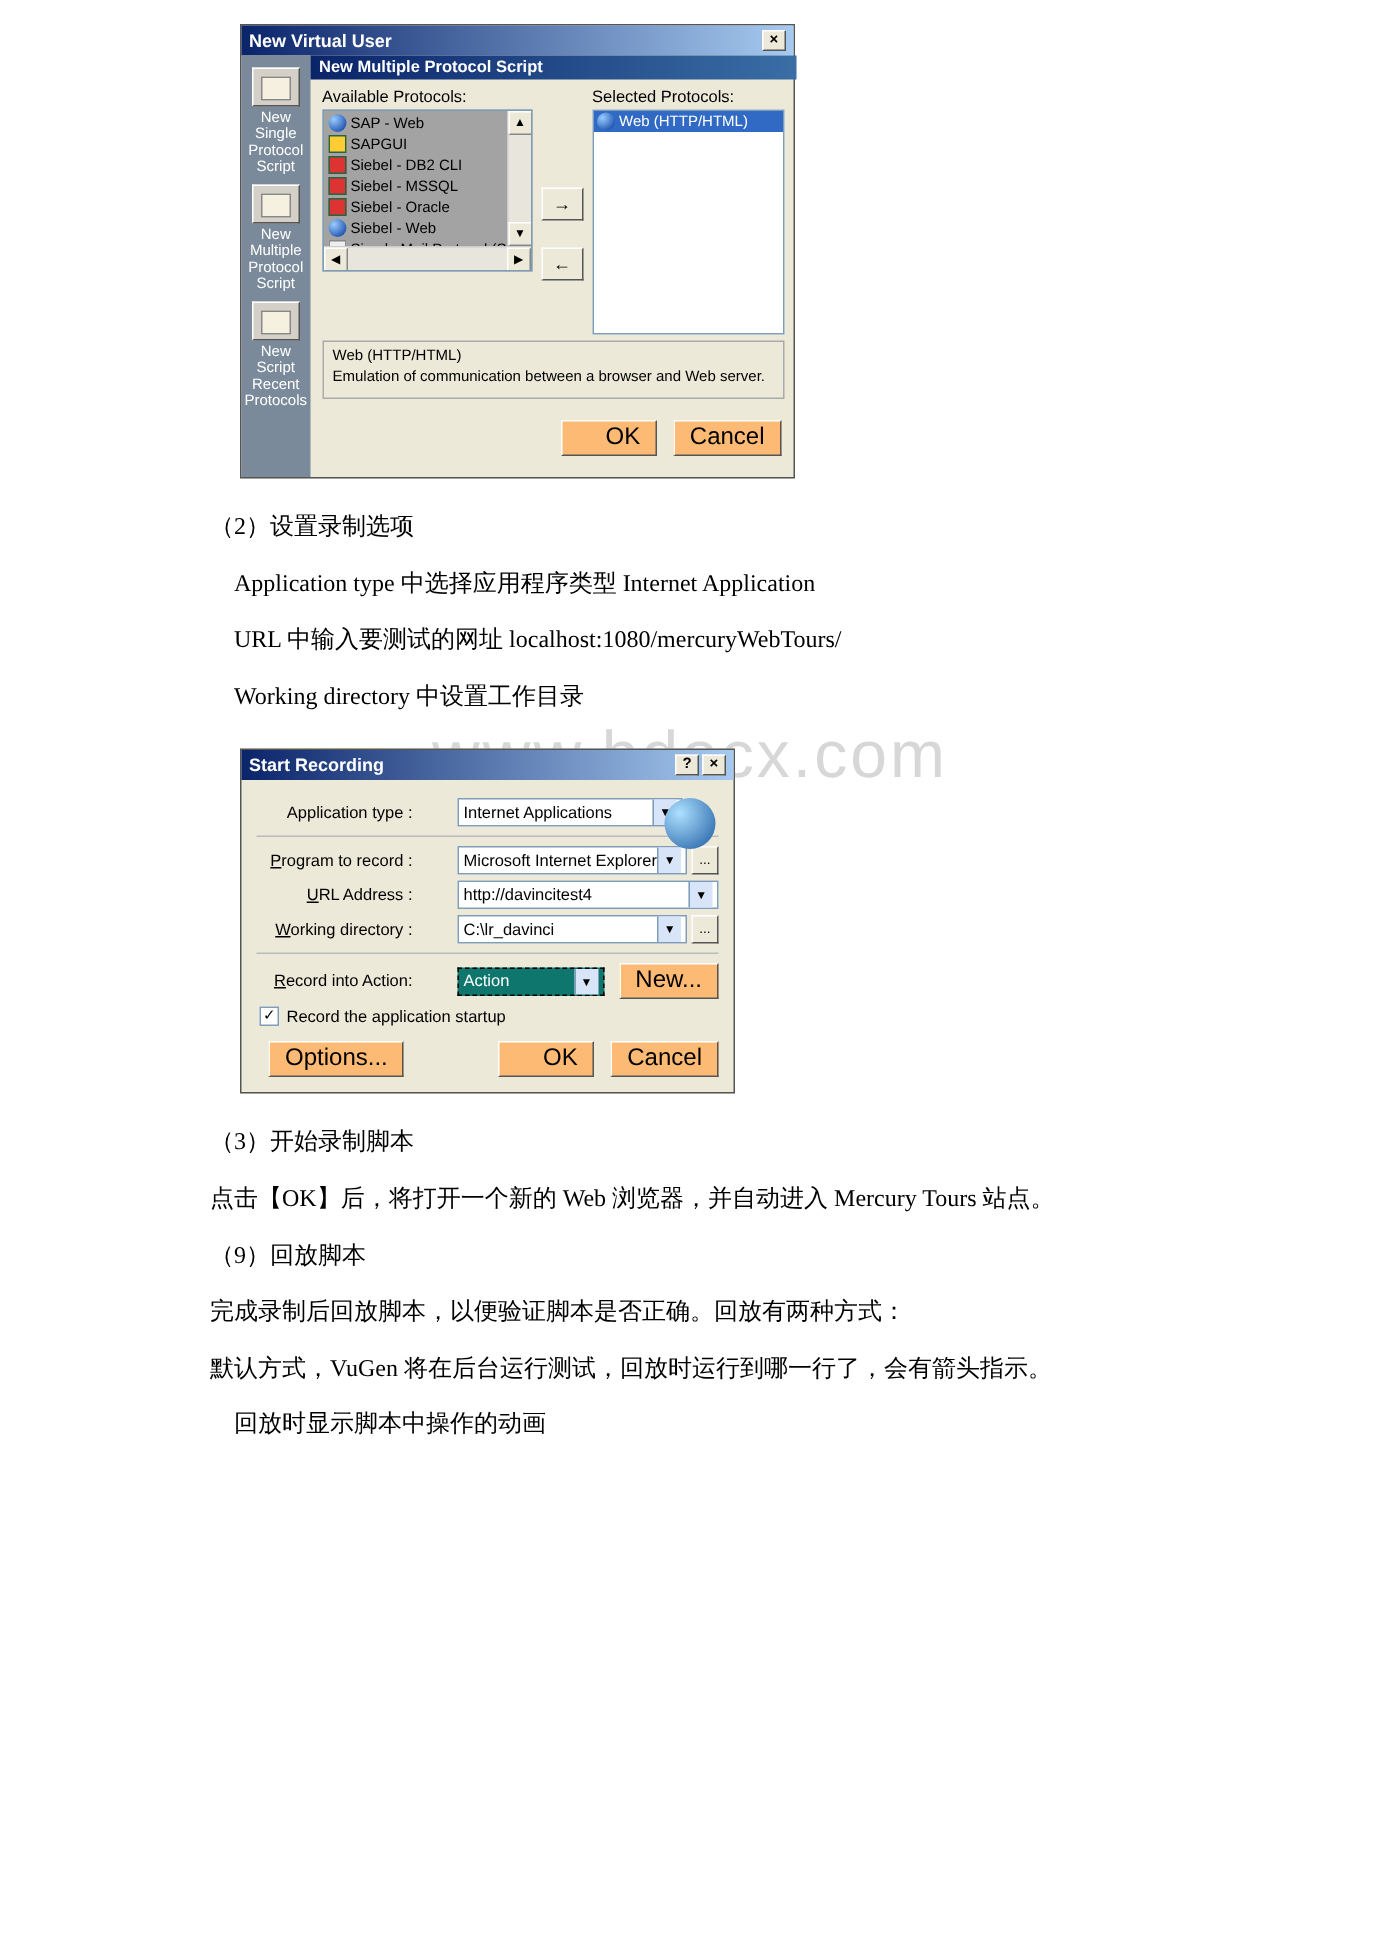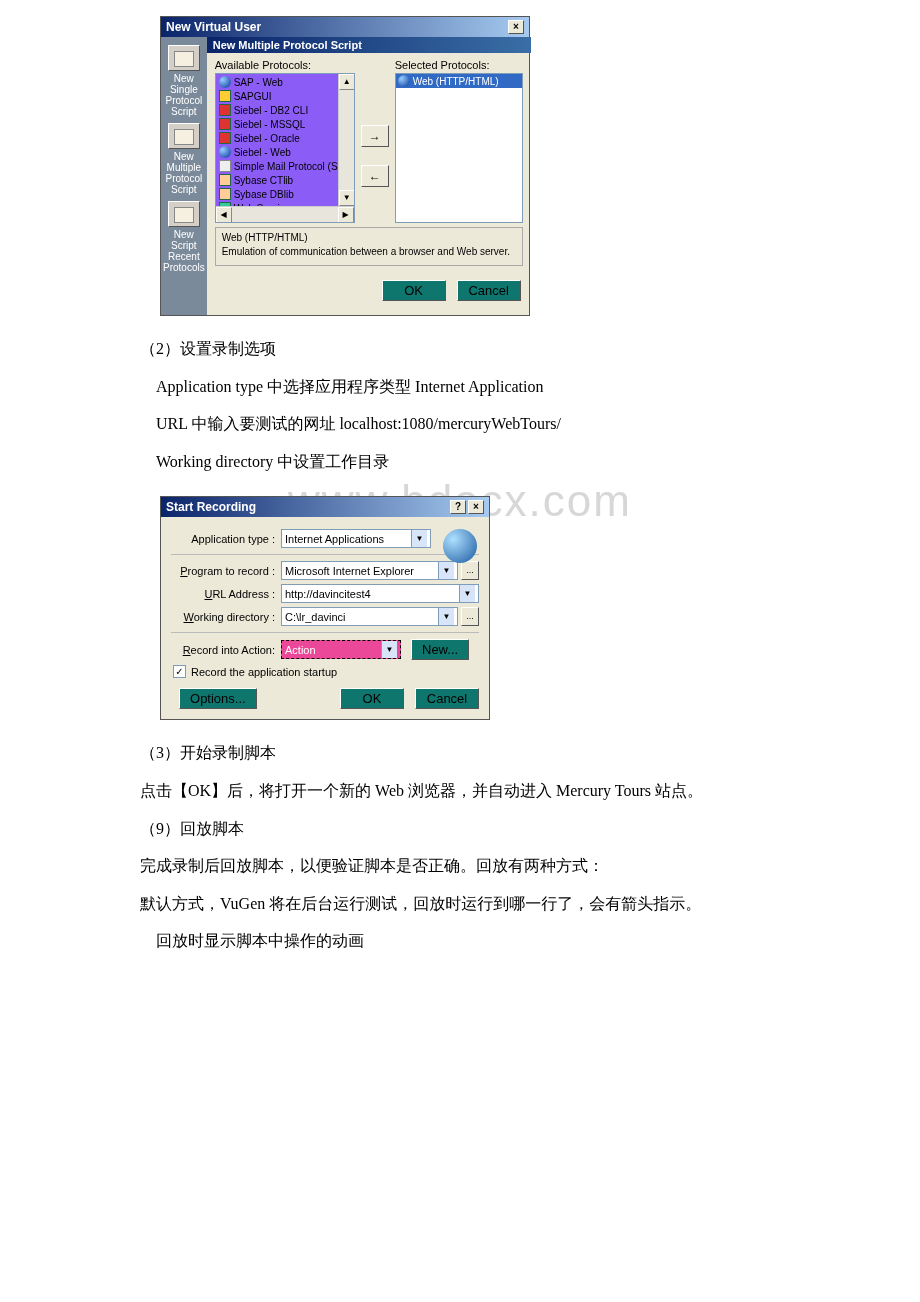--- a/index.html
+++ b/index.html
@@ -13,21 +13,21 @@
   .nvu-body { display: flex; }
   .nvu-sidebar { background: #7b8a9a; width: 68px; padding: 8px 2px; color: #fff; text-align: center; font-size: 10px; }
   .sidebar-item { margin-bottom: 6px; cursor: pointer; }
   .sidebar-icon { width: 32px; height: 26px; margin: 0 auto 2px auto; background: #d4d0c8; border: 1px solid #fff; border-right-color: #555; border-bottom-color: #555; position: relative; }
   .sidebar-icon::after { content:""; position:absolute; left:5px; top:5px; width:18px; height:14px; background:#f5f0e0; border:1px solid #888; }
   .nvu-main { flex: 1; padding: 0 0 10px 0; }
   .section-header { background: linear-gradient(to right, #0a246a, #3a6ea5); color: #fff; font-weight: bold; padding: 2px 6px; font-size: 11px; }
   .protocols-area { display: flex; padding: 6px 8px 4px 8px; gap: 6px; }
   .col { display: flex; flex-direction: column; }
   .col-label { font-size: 11px; margin-bottom: 2px; }
-  .listbox { background: #8b5cf6; border: 1px solid #7f9db9; width: 140px; height: 150px; overflow: hidden; position: relative; font-size: 10px; }
+  .listbox { background: #a3a3a3; border: 1px solid #7f9db9; width: 140px; height: 108px; overflow: hidden; position: relative; font-size: 10px; }
   .listbox-inner { padding: 1px; }
   .li-row { display: flex; align-items: center; padding: 1px 2px; white-space: nowrap; gap: 3px; }
   .li-row.selected { background: #316ac5; color: #fff; }
   .proto-icon { width: 12px; height: 12px; display: inline-block; background: #5a8; border: 1px solid #264; flex-shrink: 0; }
   .proto-icon.globe { background: radial-gradient(circle at 30% 30%, #9cf, #039); border-radius: 50%; border: none; }
   .proto-icon.sap { background: #ffcc33; }
   .proto-icon.sb { background: #d33; }
   .proto-icon.mail { background: #eee; border-color:#888; }
   .proto-icon.db { background: #fc9; }
   .proto-icon.ws { background: #3c9; }
@@ -36,34 +36,34 @@
   .scroll-track-h { position: absolute; left: 0; right: 0; bottom: 0; height: 16px; background: #e8e5dc; border-top: 1px solid #ccc; }
   .scroll-btn { position: absolute; width: 16px; height: 16px; background: #ece9d8; border: 1px solid #fff; border-right-color:#888; border-bottom-color:#888; font-size:8px; text-align:center; line-height:14px; }
   .scroll-btn.up{top:0;} .scroll-btn.dn{bottom:0;}
   .scroll-btn.lf{left:0;} .scroll-btn.rt{right:0;}
   .move-btns { display: flex; flex-direction: column; justify-content: center; gap: 18px; padding-top: 30px; }
   .move-btn { width: 28px; height: 22px; background: #ece9d8; border: 1px solid #fff; border-right-color:#555; border-bottom-color:#555; text-align: center; line-height: 20px; font-size: 12px; cursor: pointer; }
   .selected-list { background:#fff; border:1px solid #7f9db9; width: 128px; height: 150px; font-size:10px; }
   .desc-box { margin: 0 8px; border: 1px solid #aaa; padding: 4px 6px 8px 6px; font-size: 10px; }
   .desc-title { margin-bottom: 3px; }
   .btn-row { text-align: right; padding: 14px 10px 4px 10px; }
-  .btn { display: inline-block; min-width: 64px; padding: 2px 10px; background: #0f766e; border: 1px solid #fff; border-right-color:#555; border-bottom-color:#555; text-align:center; font-size:13px; cursor:pointer; margin-left: 8px; }
+  .btn { display: inline-block; min-width: 64px; padding: 2px 10px; background: #fdba74; border: 1px solid #fff; border-right-color:#555; border-bottom-color:#555; text-align:right; font-size:16px; cursor:pointer; margin-left: 8px; }
 
   .body-text { font-family: "SimSun", "STSong", serif; font-size: 16px; line-height: 1.6; margin: 12px 0 12px 40px; }
   .watermark { position: relative; text-align:center; font-size: 44px; color: rgba(140,140,140,0.35); letter-spacing: 2px; font-family: Arial, sans-serif; margin-top: -10px; margin-bottom: -30px; z-index: 1; pointer-events: none; }
 
   .sr-dialog { width: 330px; position: relative; z-index: 2; }
   .sr-body { padding: 8px 10px 10px 10px; }
   .sr-row { display: flex; align-items: center; margin: 4px 0; }
   .sr-label { width: 110px; text-align: right; padding-right: 6px; font-size: 11px; }
   .sr-label .ul { text-decoration: underline; }
-  .sr-input { flex: 1; background: #fff; border: 1px solid #7f9db9; height: 19px; padding: 1px 3px; font-size: 11px; display:flex; align-items:center; }
+  .sr-input { flex: 1; background: #fff; border: 1px solid #7f9db9; height: 19px; padding: 1px 3px; font-size: 11px; display:flex; align-items:center;margin-left:24px; }
   .sr-dd { width: 16px; height: 17px; background: #d8e4f8; border-left: 1px solid #7f9db9; margin-left:auto; text-align:center; font-size:8px; line-height:17px; }
   .sr-browse { width: 18px; height: 19px; margin-left: 3px; background: #ece9d8; border: 1px solid #fff; border-right-color:#555; border-bottom-color:#555; text-align:center; font-size:9px; line-height:16px; cursor:pointer; }
-  .sr-action-input { background: #ec4899; color:#fff; border:1px dashed #000; }
+  .sr-action-input { background: #0f766e; color:#fff; border:1px dashed #000; }
   .sr-divider { height:1px; background:#bbb; margin: 6px 0; }
   .sr-check { display:flex; align-items:center; gap:5px; font-size:11px; margin: 5px 0 10px 2px; }
   .sr-checkbox { width:13px; height:13px; border:1px solid #7f9db9; background:#fff; font-size:10px; text-align:center; line-height:11px; }
   .sr-btnrow { display:flex; justify-content: space-between; align-items:center; }
   .sr-globe { width: 34px; height: 34px; border-radius:50%; background: radial-gradient(circle at 30% 30%, #aee0ff, #1a5aa0); position:absolute; right: 12px; top: 32px; }
 </style>
 </head>
 <body>
 
 <div class="page">

